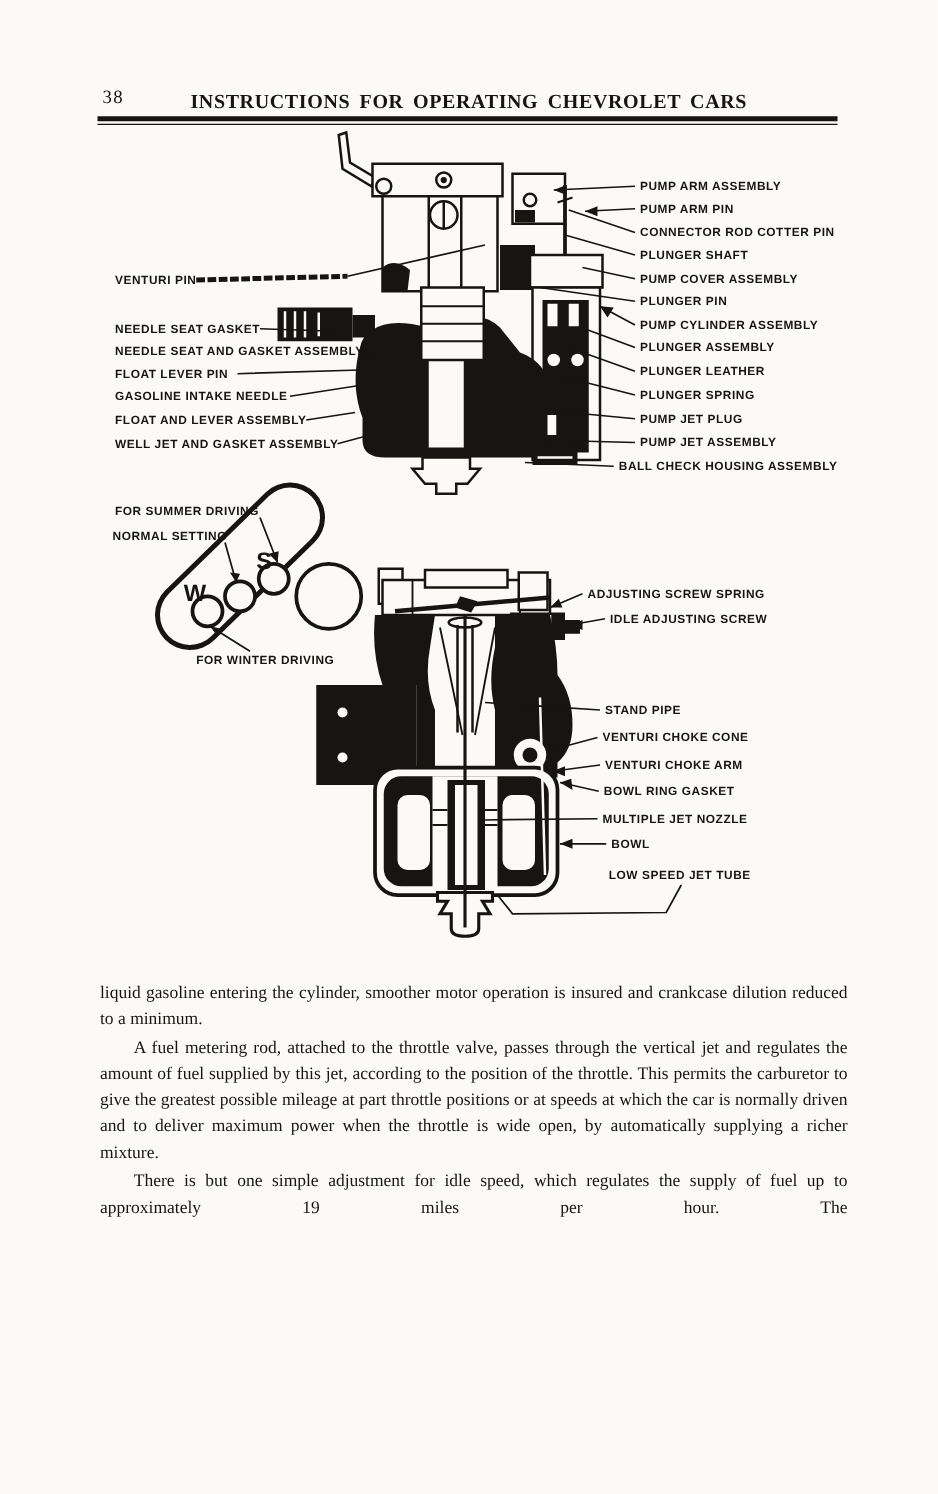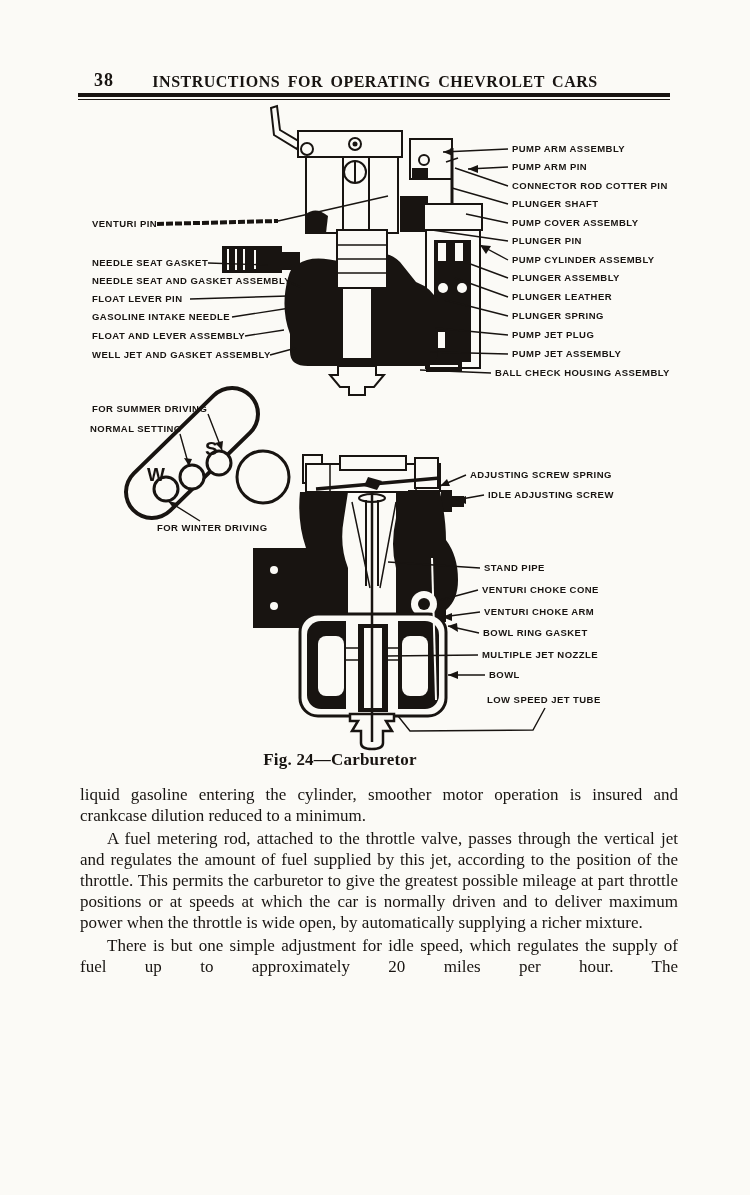--- a/index.html
+++ b/index.html
@@ -6,39 +6,39 @@
   .page{
     position:relative;
     width:750px;height:1195px;
     background:#fbfaf6;
     font-family:"Liberation Serif", serif;
     color:#181411;
     overflow:hidden;
   }
   .pagenum{
     position:absolute;left:82px;top:70px;
-    font-weight:bold;font-size:18px;letter-spacing:1px;margin-left:12px;
+    font-weight:normal;font-size:15px;letter-spacing:1px;
   }
   .htitle{
     position:absolute;left:80px;top:73px;width:590px;
     text-align:center;font-weight:bold;font-size:16px;
     letter-spacing:.5px;word-spacing:3px;
   }
   .rule-thick{position:absolute;left:78px;top:93px;width:592px;height:4px;background:#181411;}
   .rule-thin{position:absolute;left:78px;top:99px;width:592px;height:1px;background:#181411;}
   .fig{position:absolute;left:0;top:100px;}
   .lb{font-family:"Liberation Sans",sans-serif;font-weight:bold;font-size:9.5px;letter-spacing:.45px;fill:#181411;}
   .mk{font-family:"Liberation Sans",sans-serif;font-weight:bold;font-size:19px;fill:#181411;}
   .caption{
     position:absolute;left:80px;top:750px;width:520px;
     text-align:center;font-weight:bold;font-size:17px;letter-spacing:.2px;
   }
   .bodytext{
     position:absolute;left:80px;top:784px;width:598px;
-    font-size:17px;line-height:21px;text-align:justify;
+    font-size:14px;line-height:21px;text-align:justify;
   }
   .bodytext p{margin:0 0 2px 0;}
   .bodytext p.ind{text-indent:27px;}
   .bodytext p.spread{text-align-last:justify;}
   
   .ol{fill:#fbfaf6;stroke:#181411;stroke-width:2;}
   .ol3{fill:#fbfaf6;stroke:#181411;stroke-width:3;}
   .blk{fill:#181411;stroke:none;}
   .wht{fill:#fbfaf6;stroke:none;}
   .ldr{fill:none;stroke:#181411;stroke-width:1.4;}
@@ -235,21 +235,20 @@
       <g>
         <text class="lb" x="92" y="412">FOR SUMMER DRIVING</text>
         <text class="lb" x="90" y="432">NORMAL SETTING</text>
         <text class="lb" x="157" y="531">FOR WINTER DRIVING</text>
         <text class="mk" x="147" y="481">W</text>
         <text class="mk" x="205" y="455">S</text>
       </g>
     </g>
   </svg>
 
-  <div class="caption">Fig. 24—Carburetor</div>
 
   <div class="bodytext">
     <p>liquid gasoline entering the cylinder, smoother motor operation is insured and crankcase dilution reduced to a minimum.</p>
     <p class="ind">A fuel metering rod, attached to the throttle valve, passes through the vertical jet and regulates the amount of fuel supplied by this jet, according to the position of the throttle. This permits the carburetor to give the greatest possible mileage at part throttle positions or at speeds at which the car is normally driven and to deliver maximum power when the throttle is wide open, by automatically supplying a richer mixture.</p>
-    <p class="ind spread">There is but one simple adjustment for idle speed, which regulates the supply of fuel up to approximately 20 miles per hour. The</p>
+    <p class="ind spread">There is but one simple adjustment for idle speed, which regulates the supply of fuel up to approximately 19 miles per hour. The</p>
   </div>
 
 </div>
 
 </body></html>

